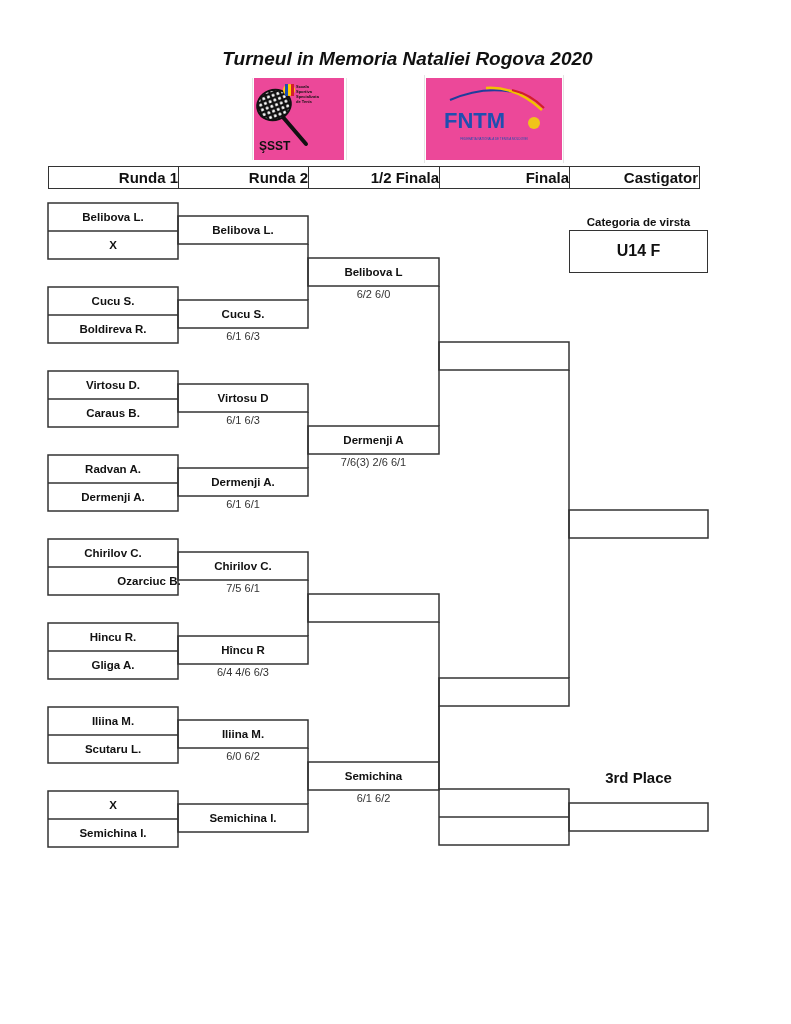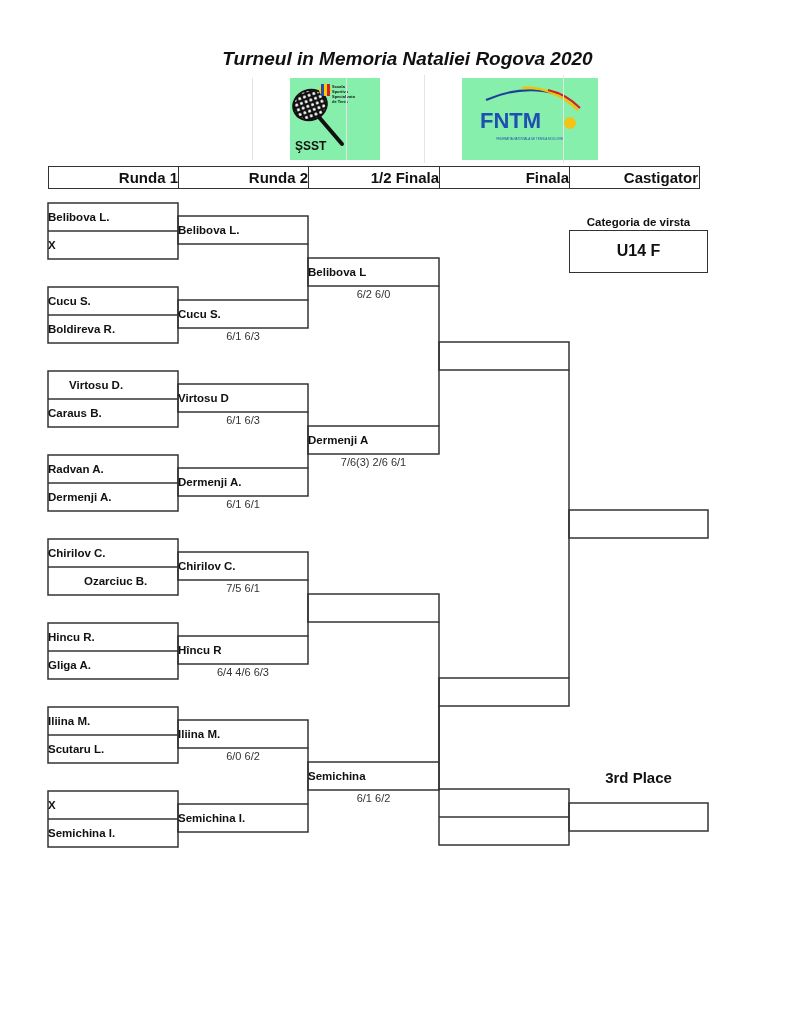--- a/index.html
+++ b/index.html
@@ -1,24 +1,24 @@
 <!DOCTYPE html>
 <html><head>
 <meta charset="utf-8">
 <style>
   html, body { margin:0; padding:0; background:#ffffff; }
   body { width:791px; height:1024px; position:relative; overflow:hidden; font-family:"Liberation Sans", sans-serif; color:#111; }
   .title { position:absolute; left:0; width:751px; top:48px; text-align:center; font-size:19px; font-weight:bold; font-style:italic; color:#111;padding-left:32px; }
-  .logo { position:absolute; background:#86efac;margin-left:36px; }
+  .logo { position:absolute; background:#ec4899; }
   .logo-sep { position:absolute; width:1px; background:#e4e4e4; }
   .hdr { position:absolute; top:166px; left:48px; width:652px; height:23px; border:1.5px solid #333; box-sizing:border-box; display:flex; }
   .hdr div { flex:none; border-right:1.5px solid #333; box-sizing:border-box; text-align:right; font-weight:bold; font-size:15px; line-height:21px; }
   .hdr div:last-child { border-right:none; }
   svg#bracket { position:absolute; left:0; top:0; }
-  .lbl { position:absolute; text-align:left; font-weight:bold; font-size:11.5px; line-height:28px; height:28px; white-space:nowrap; }
+  .lbl { position:absolute; text-align:center; font-weight:bold; font-size:11.5px; line-height:28px; height:28px; white-space:nowrap; }
   .score { position:absolute; text-align:center; font-size:11px; color:#333; white-space:nowrap; }
   .cat-title { position:absolute; left:569px; width:139px; top:216px; text-align:center; font-size:11.5px; font-weight:bold; }
   .cat-box { position:absolute; left:569px; top:230px; width:139px; height:43px; border:1.5px solid #333; box-sizing:border-box; text-align:center; line-height:40px; font-size:16px; font-weight:bold; }
   .third { position:absolute; left:569px; width:139px; top:769px; text-align:center; font-size:15px; font-weight:bold; }
 </style>
 </head>
 <body>
 
 <div class="title">Turneul in Memoria Nataliei Rogova 2020</div>
 
@@ -112,21 +112,21 @@
     <line x1="439" y1="706" x2="439" y2="789" stroke="#333" stroke-width="1.5"></line>
     <rect x="439" y="789" width="130" height="56" fill="none" stroke="#333" stroke-width="1.5"></rect>
     <line x1="439" y1="817" x2="569" y2="817" stroke="#333" stroke-width="1.5"></line>
     <rect x="569" y="803" width="139" height="28" fill="none" stroke="#333" stroke-width="1.5"></rect>
   </svg>
 <div id="labels">
     <div class="lbl" style="left: 48px; width: 130px; top: 203px;">Belibova L.</div>
     <div class="lbl" style="left: 48px; width: 130px; top: 231px;">X</div>
     <div class="lbl" style="left: 48px; width: 130px; top: 287px;">Cucu S.</div>
     <div class="lbl" style="left: 48px; width: 130px; top: 315px;">Boldireva R.</div>
-    <div class="lbl" style="left: 48px; width: 130px; top: 371px; padding-left: 21px;">Virtosu D.</div>
+    <div class="lbl" style="left: 48px; width: 130px; top: 371px;">Virtosu D.</div>
     <div class="lbl" style="left: 48px; width: 130px; top: 399px;">Caraus B.</div>
     <div class="lbl" style="left: 48px; width: 130px; top: 455px; border-radius: 14px;">Radvan A.</div>
     <div class="lbl" style="left: 48px; width: 130px; top: 483px;">Dermenji A.</div>
     <div class="lbl" style="left: 48px; width: 130px; top: 539px;">Chirilov C.</div>
     <div class="lbl" style="left: 48px; width: 130px; top: 567px; padding-left: 36px;">Ozarciuc B.</div>
     <div class="lbl" style="left: 48px; width: 130px; top: 623px;">Hincu R.</div>
     <div class="lbl" style="left: 48px; width: 130px; top: 651px;">Gliga A.</div>
     <div class="lbl" style="left: 48px; width: 130px; top: 707px;">Iliina M.</div>
     <div class="lbl" style="left: 48px; width: 130px; top: 735px;">Scutaru L.</div>
     <div class="lbl" style="left: 48px; width: 130px; top: 791px;">X</div>

